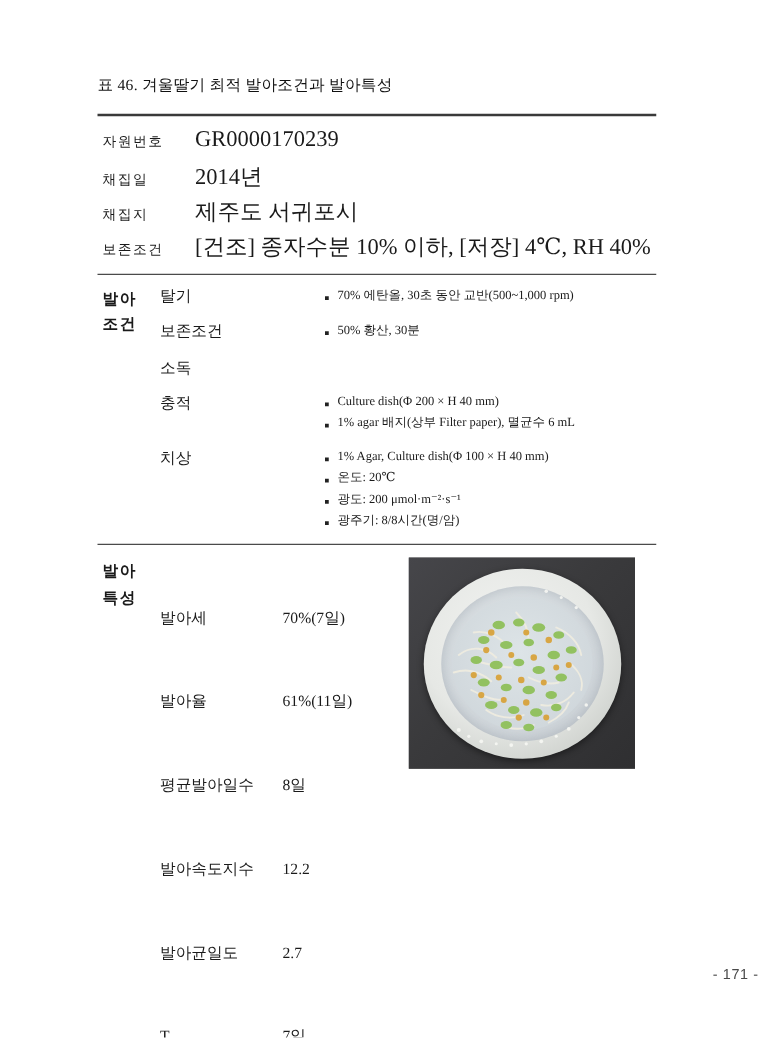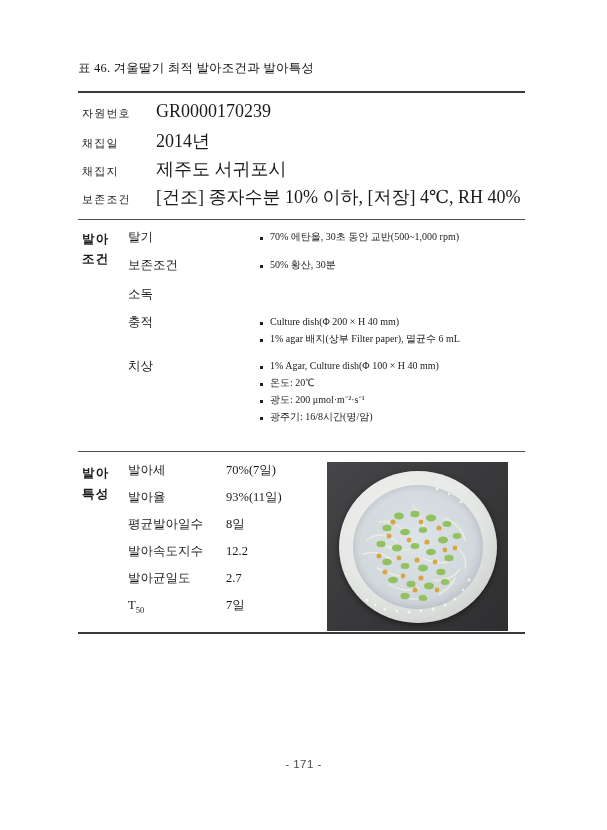--- a/index.html
+++ b/index.html
@@ -80,21 +80,21 @@
     font-size: 12.5px;
     line-height: 1.62;
     letter-spacing: 1.2px;
   }
   .cond-row {
     display: flex;
     align-items: flex-start;
     margin-bottom: 9px;
     gap: 44px;
   }
-  .cond-row:last-child { margin-bottom: 16px; font-family: Liberation Serif, serif; }
+  .cond-row:last-child { margin-bottom: 0; }
   .cond-label {
     width: 88px;
     flex: 0 0 88px;
     margin-left: 50px;
     font-size: 12.5px;
     line-height: 1.55;
     box-sizing: border-box;
   }
   .cond-items {
     flex: 1 1 auto;
@@ -133,20 +133,21 @@
     line-height: 1.62;
     letter-spacing: 1.2px;
   }
   .char-rows {
     width: 248px;
   }
   .char-row {
     display: flex;
     align-items: baseline;
     height: 27px;
+    margin-top: 40px;
   }
   .char-label {
     width: 98px;
     flex: 0 0 98px;
     margin-left: 50px;
     font-size: 12.5px;
     box-sizing: border-box;
   }
   .char-value {
     flex: 1 1 auto;
@@ -207,22 +208,22 @@
     border-radius: 50%;
     background:
       radial-gradient(circle at 48% 42%, #dde4e7 0%, #d3dade 60%, #cbd3d8 100%);
   }
 
   
   .page-number {
     position: absolute;
     left: 0;
     right: 0;
-    top: 758px;
-    text-align: center;
+    top: 774px;
+    text-align: right;
     font-size: 11.5px;
     color: #4a4a4a;
     font-family: "Liberation Sans", sans-serif;
     letter-spacing: 0.5px;
   }
 </style>
 </head>
 <body>
 
 <div class="page">
@@ -281,39 +282,39 @@
           <div class="bullet-line">1% agar 배지(상부 Filter paper), 멸균수 6 mL</div>
         </div>
       </div>
 
       <div class="cond-row">
         <div class="cond-label">치상</div>
         <div class="cond-items">
           <div class="bullet-line">1% Agar, Culture dish(Φ 100 × H 40 mm)</div>
           <div class="bullet-line">온도: 20℃</div>
           <div class="bullet-line">광도: 200 μmol·m⁻²·s⁻¹</div>
-          <div class="bullet-line">광주기: 16/8시간(명/암)</div>
+          <div class="bullet-line">광주기: 8/8시간(명/암)</div>
         </div>
       </div>
     </div>
 
     <div class="section char-block sec-divider">
       <div class="char-head">
         <div>발아</div>
         <div>특성</div>
       </div>
 
       <div class="char-rows">
         <div class="char-row">
           <div class="char-label">발아세</div>
           <div class="char-value">70%(7일)</div>
         </div>
         <div class="char-row">
           <div class="char-label">발아율</div>
-          <div class="char-value">93%(11일)</div>
+          <div class="char-value">61%(11일)</div>
         </div>
         <div class="char-row">
           <div class="char-label">평균발아일수</div>
           <div class="char-value">8일</div>
         </div>
         <div class="char-row">
           <div class="char-label">발아속도지수</div>
           <div class="char-value">12.2</div>
         </div>
         <div class="char-row">

